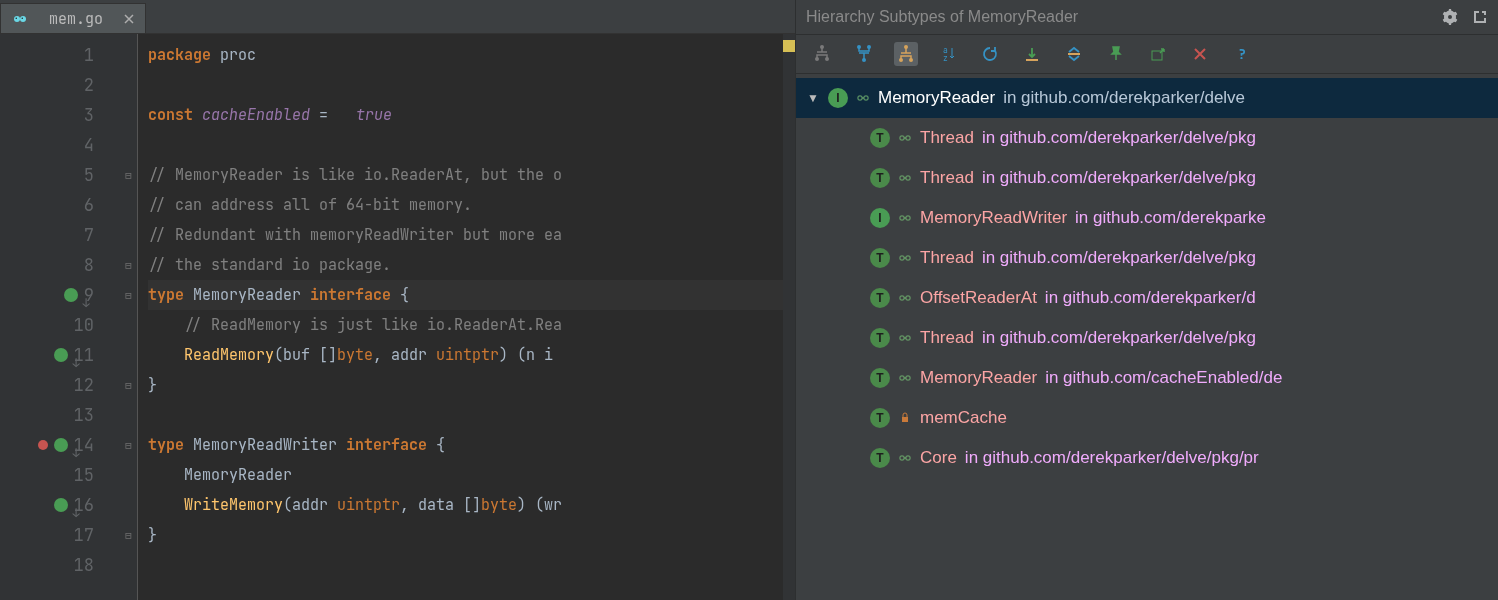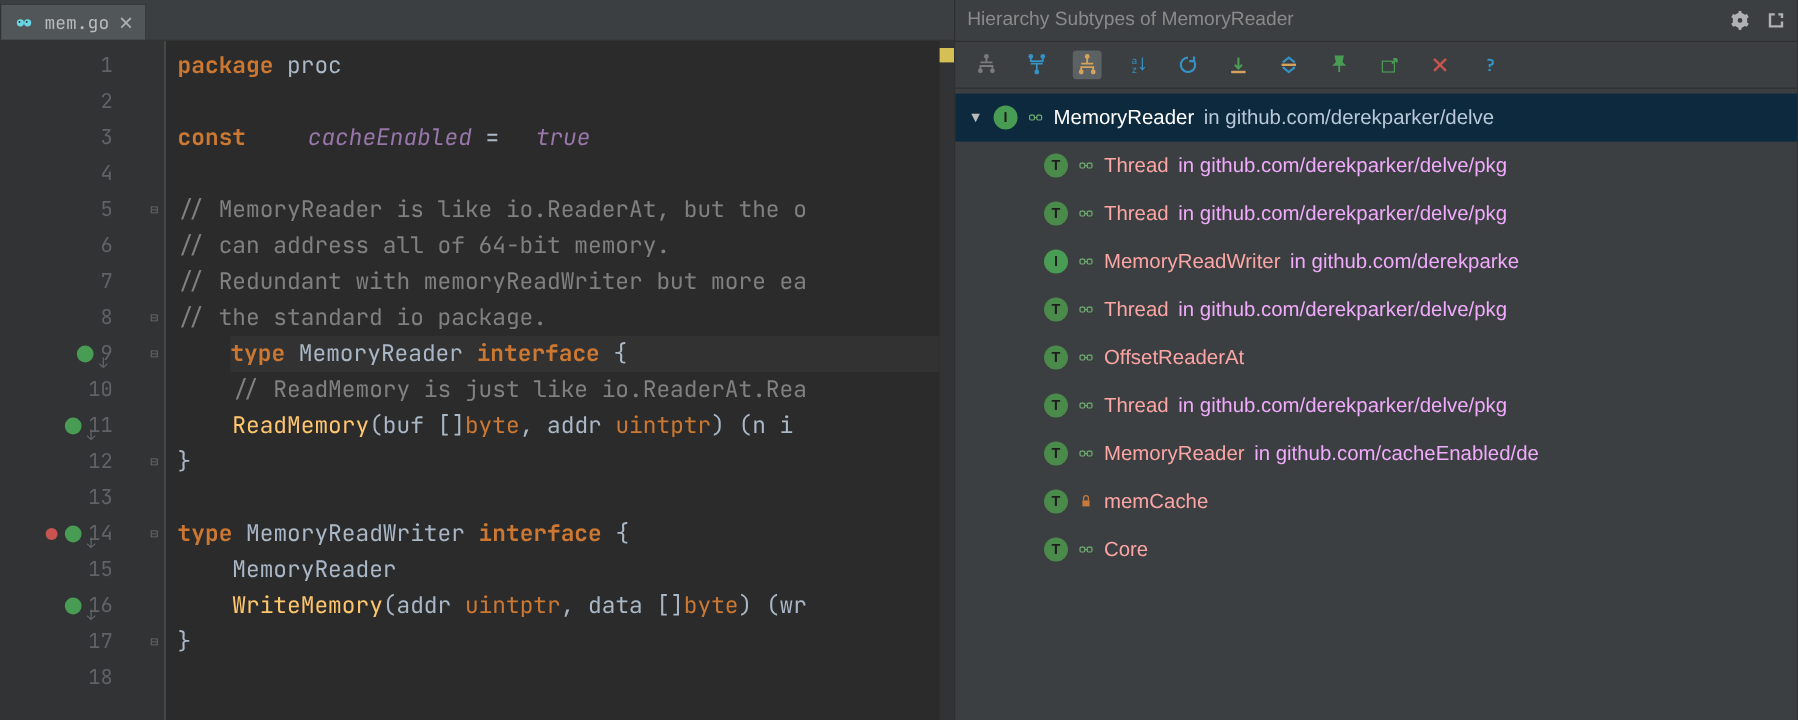--- a/index.html
+++ b/index.html
@@ -9,21 +9,21 @@
   font-size:15px;
   color:#a9b7c6;
   width:1498px;
   height:600px;
   overflow:hidden;
   display:flex;
 }
 .editor-pane { width:795px; height:600px; display:flex; flex-direction:column; background:#2b2b2b; }
 .tabbar { height:34px; background:#3c3f41; display:flex; align-items:flex-end; border-bottom:1px solid #323232; }
 .tab {
-  height:30px; display:flex; align-items:center; gap:8px; padding:0 10px;
+  height:30px; display:flex; align-items:center; gap:20px; padding:0 10px;
   background:#515658; color:#bbbbbb; border:1px solid #323232; border-bottom:none;
   position:relative; font-size:15px;
 }
 .tab .go-icon { width:18px; height:18px; }
 .tab .close { width:12px; height:12px; color:#adadad; }
 .editor-body { flex:1; display:flex; position:relative; }
 .gutter {
   width:120px; background:#313335; color:#606366; text-align:right;
   padding:6px 6px 0 0; font-size:17px; line-height:30px; user-select:none;
   position:relative;
@@ -31,31 +31,31 @@
 .gutter .ln { height:30px; display:flex; justify-content:flex-end; align-items:center; gap:6px; padding-right:20px; }
 .gutter .marker { width:14px; height:14px; border-radius:50%; background:#499c54; position:relative; }
 .gutter .marker.arrow-down::after { content:"↓"; color:#606366; font-size:12px; position:absolute; right:-12px; top:0; }
 .gutter .marker-up { width:10px; height:10px; border-radius:50%; background:#c75450; position:relative; }
 .fold-col {
   width:18px; background:#313335; border-right:1px solid #555;
   padding-top:6px;
 }
 .fold-col .f { height:30px; display:flex; align-items:center; justify-content:center; color:#6e6e6e; font-size:11px; }
 .code {
-  flex:1; padding:6px 0 0 10px; font-size:19px; line-height:30px;
+  flex:1; padding:6px 0 0 10px; font-size:15px; line-height:30px;
   white-space:pre; overflow:hidden;
 }
 .kw { color:#cc7832; font-weight:bold; }
 .type { color:#a9b7c6; }
 .comment { color:#808080; }
-.const-name { color:#9876aa; font-style:italic;margin-left:40px; }
+.const-name { color:#9876aa; font-style:italic; }
 .const-val { color:#9876aa; font-style:italic;margin-left:19px; }
 .func { color:#ffc66d; }
 .btype { color:#cc7832; }
-.caret-line { background:#323232;margin-left:44px; }
+.caret-line { background:#323232; }
 .marker-strip { width:12px; background:#313335; position:relative; }
 .marker-strip .warn { position:absolute; top:6px; right:0; width:12px; height:12px; background:#d6bf55; }
 
 .hierarchy-pane {
   flex:1; background:#3c3f41; display:flex; flex-direction:column;
   border-left:1px solid #2d2f30;
 }
 .h-header {
   height:34px; display:flex; align-items:center; padding:0 10px;
   color:#8a8a8a; font-family:-apple-system,"Segoe UI",sans-serif; font-size:16px;
@@ -342,20 +342,21 @@
           <span class="loc">in github.com/derekparker/delve/pkg</span>
         </div>
         <div class="tree-row child">
           <span class="badge t">T</span>
           <svg viewBox="0 0 14 14" class="link-icon">
             <rect x="2" y="5" width="4" height="4" rx="1" stroke="currentColor" fill="none"></rect>
             <rect x="8" y="5" width="4" height="4" rx="1" stroke="currentColor" fill="none"></rect>
             <path d="M6 7h2" stroke="currentColor"></path>
           </svg>
           <span class="name">OffsetReaderAt</span> 
+          <span class="loc">in github.com/derekparker/d</span>
         </div>
         <div class="tree-row child">
           <span class="badge t">T</span>
           <svg viewBox="0 0 14 14" class="link-icon">
             <rect x="2" y="5" width="4" height="4" rx="1" stroke="currentColor" fill="none"></rect>
             <rect x="8" y="5" width="4" height="4" rx="1" stroke="currentColor" fill="none"></rect>
             <path d="M6 7h2" stroke="currentColor"></path>
           </svg>
           <span class="name">Thread</span> 
           <span class="loc">in github.com/derekparker/delve/pkg</span>
@@ -379,16 +380,17 @@
           <span class="name">memCache</span> 
         </div>
         <div class="tree-row child">
           <span class="badge t">T</span>
           <svg viewBox="0 0 14 14" class="link-icon">
             <rect x="2" y="5" width="4" height="4" rx="1" stroke="currentColor" fill="none"></rect>
             <rect x="8" y="5" width="4" height="4" rx="1" stroke="currentColor" fill="none"></rect>
             <path d="M6 7h2" stroke="currentColor"></path>
           </svg>
           <span class="name">Core</span> 
+          <span class="loc">in github.com/derekparker/delve/pkg/pr</span>
         </div>
       </div>
   </div>
 </div>
 
 </body></html>

